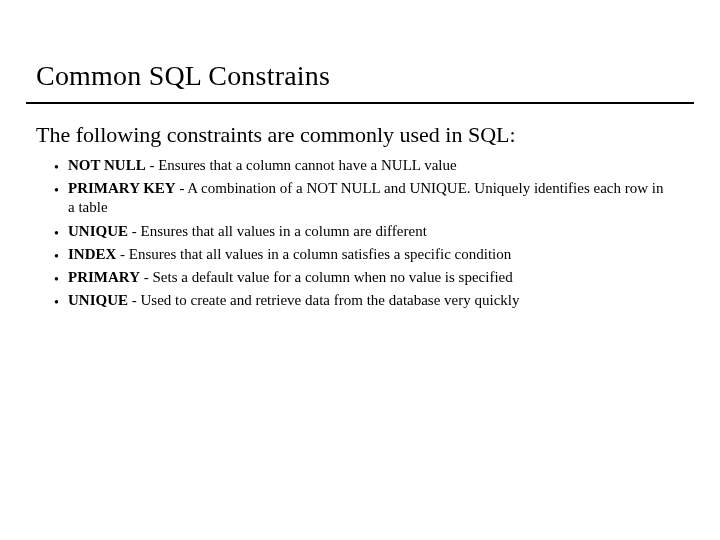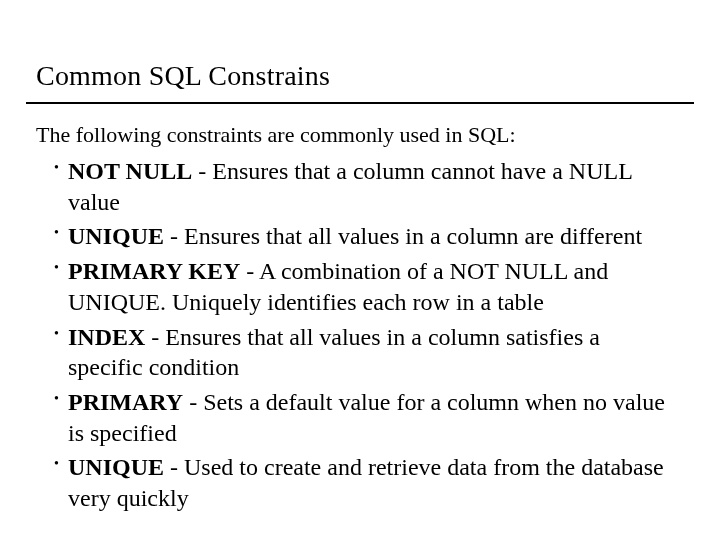--- a/index.html
+++ b/index.html
@@ -31,21 +31,21 @@
   .intro {
     font-size: 22px;
     margin: 0 1px 8px 36px;
   }
   ul.constraints {
     list-style: none;
     margin: 0 50px 0 54px;
     padding: 0;
   }
   ul.constraints li {
-    font-size: 24px;
+    font-size: 15px;
     line-height: 1.28;
     margin: 0 0 4px 0;
     position: relative;
     padding-left: 14px;
   }
   ul.constraints li::before {
     content: "•";
     position: absolute;
     left: 0;
     top: 0;
@@ -58,19 +58,19 @@
 </style>
 </head>
 <body>
 
 <div class="slide">
   <h1 class="title">Common SQL Constrains</h1>
   <hr class="rule">
   <p class="intro">The following constraints are commonly used in SQL:</p>
   <ul class="constraints">
     <li><span class="kw">NOT NULL</span><span> - Ensures that a column cannot have a NULL value</span></li>
+    <li><span class="kw">PRIMARY KEY</span><span> - A combination of a NOT NULL and UNIQUE. Uniquely identifies each row in a table</span></li>
     <li><span class="kw">UNIQUE</span><span> - Ensures that all values in a column are different</span></li>
-    <li><span class="kw">PRIMARY KEY</span><span> - A combination of a NOT NULL and UNIQUE. Uniquely identifies each row in a table</span></li>
     <li><span class="kw">INDEX</span><span> - Ensures that all values in a column satisfies a specific condition</span></li>
     <li><span class="kw">PRIMARY</span><span> - Sets a default value for a column when no value is specified</span></li>
     <li><span class="kw">UNIQUE</span><span> - Used to create and retrieve data from the database very quickly</span></li>
   </ul>
 </div>
 
 </body></html>

